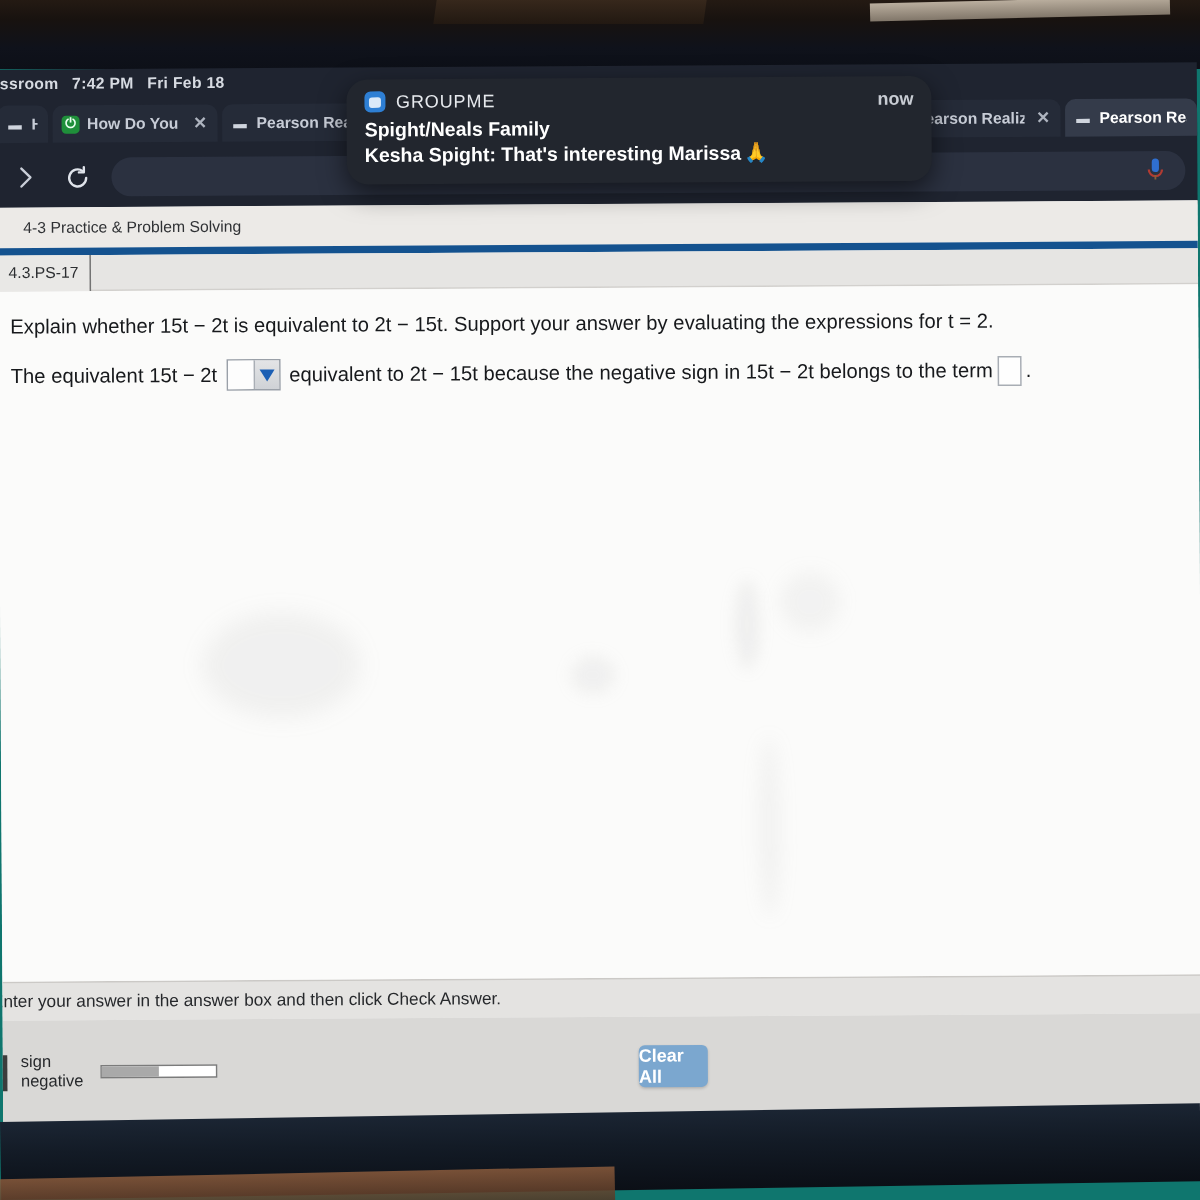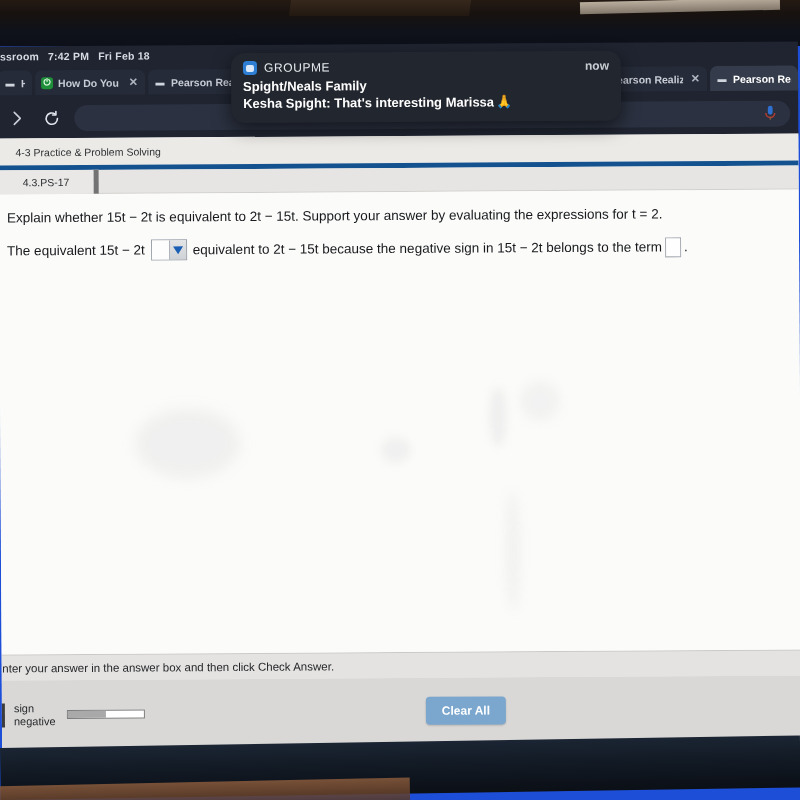--- a/index.html
+++ b/index.html
@@ -6,21 +6,21 @@
   html, body {
     width: 800px; height: 800px;
     overflow: hidden;
     background: #0b0d14;
     font-family: "Liberation Sans", sans-serif;
   }
 
   #root {
     position: relative;
     width: 800px; height: 800px;
-    background: #1d4ed8;
+    background: #0f766e;
     overflow: hidden;
   }
 
   
   .photo-top-dark {
     position: absolute; left:0; top:0; width:800px; height:46px;
     background: linear-gradient(180deg, #241a13 0%, #18120f 28%, #0f121b 70%, #0d1018 100%);
   }
   .photo-top-obj {
     position:absolute; left:290px; top:0; width:180px; height:16px;
@@ -105,22 +105,22 @@
     color:#2f3134; font-size:10.5px;
   }
   .bluebar { height:5px; background:#14528f; }
 
   .exbar {
     height:24px; background:#e6e5e3;
     display:flex; align-items:center;
     border-bottom:1px solid #d2d0cd;
   }
   .exid {
-    height:24px; padding:0 24px; display:flex; align-items:center;
-    background:#e9e8e6; border-right:5px solid #737373;
+    height:24px; padding:0 7px; display:flex; align-items:center;
+    background:#e9e8e6; border-right:1px solid #737373;
     color:#2c2e31; font-size:10.5px;
   }
 
   .content {
     position:relative;
     background:#fbfbfa;
     height:460px;
     padding:14px 8px 0 8px;
   }
   .qline {
@@ -183,21 +183,21 @@
     width:9px; height:24px; background:#3c3c3c; flex:none;
   }
   .partlbl { color:#26282b; font-size:11px; line-height:13px; }
   .pbar {
     width:78px; height:9px; border:1px solid #7b7b7b; background:#ffffff;
     display:flex; align-items:stretch; margin-left:2px;
   }
   .pfill { width:50%; background:#a9a9a9; }
   .clearall {
     position:absolute; left:424px; top:19px;
-    width:80px; height:28px;
+    width:46px; height:28px;
     background:#7ba7cf; border-radius:4px;
     color:#ffffff; font-size:12px; font-weight:bold;
     display:flex; align-items:center; justify-content:center;
     box-shadow: 0 1px 2px rgba(0,0,0,.18);
   }
 
   
   .toast {
     position:absolute; left:233px; top:52px; width:390px; height:70px;
     background:#22262e; border-radius:14px;

